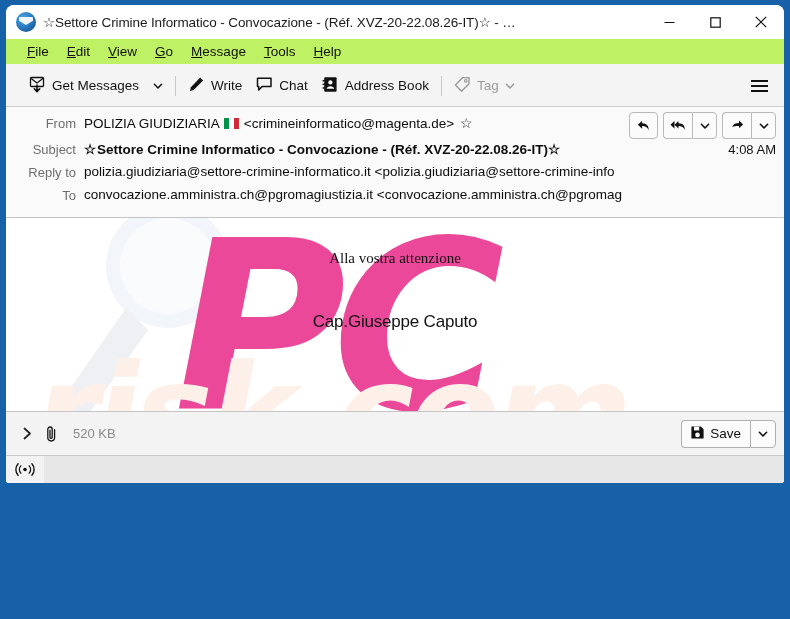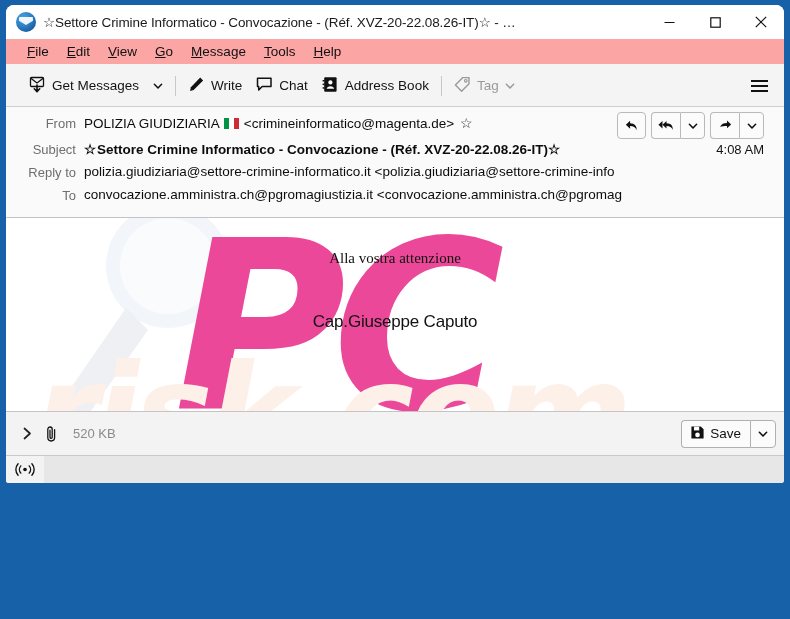--- a/index.html
+++ b/index.html
@@ -61,21 +61,21 @@
   .wc {
     width: 46px; height: 34px;
     display: flex; align-items: center; justify-content: center;
     cursor: default;
   }
   .wc svg { display: block; }
 
   
   .menubar {
     height: 26px;
-    background: #fca5a5;
+    background: #bef264;
     display: flex;
     align-items: center;
     padding-left: 12px;
     flex: 0 0 auto;
     border-bottom: 1px solid #f4f4f4;
   }
   .menuitem {
     font-size: 13.5px;
     color: #111;
     padding: 2px 9px;
@@ -128,21 +128,21 @@
     background: #fafafa;
     border-bottom: 1px solid #c4c4c4;
     padding: 7px 0 8px 0;
     flex: 0 0 auto;
     position: relative;
     z-index: 2;
   }
   .hrow {
     display: flex;
     align-items: flex-start;
-    padding: 0 20px 0 0;
+    padding: 0 8px 0 0;
     min-height: 22px;
     margin-bottom: 1px;
   }
   .hlabel {
     width: 78px;
     flex: 0 0 78px;
     text-align: right;
     font-size: 13px;
     color: #6e6e6e;
     padding-right: 8px;

